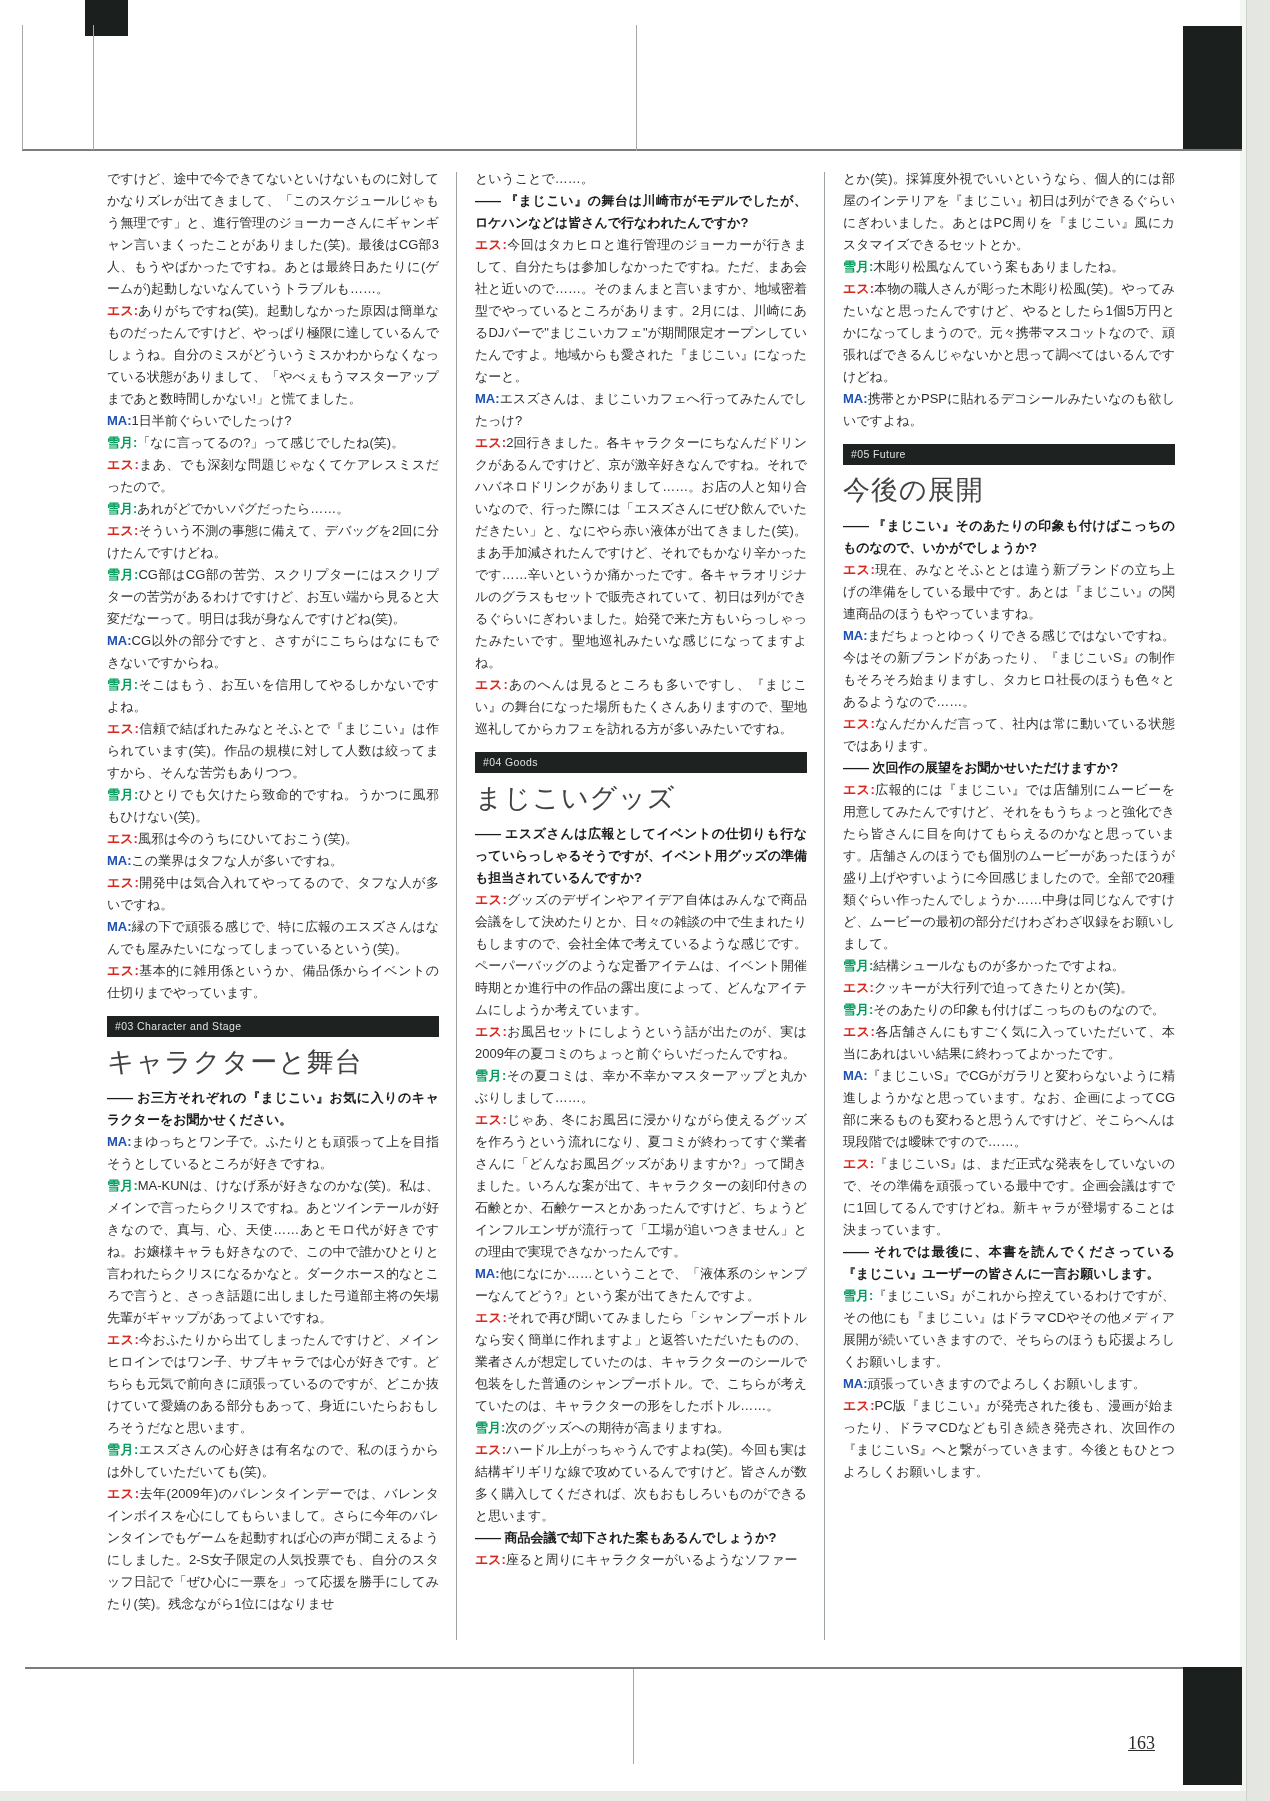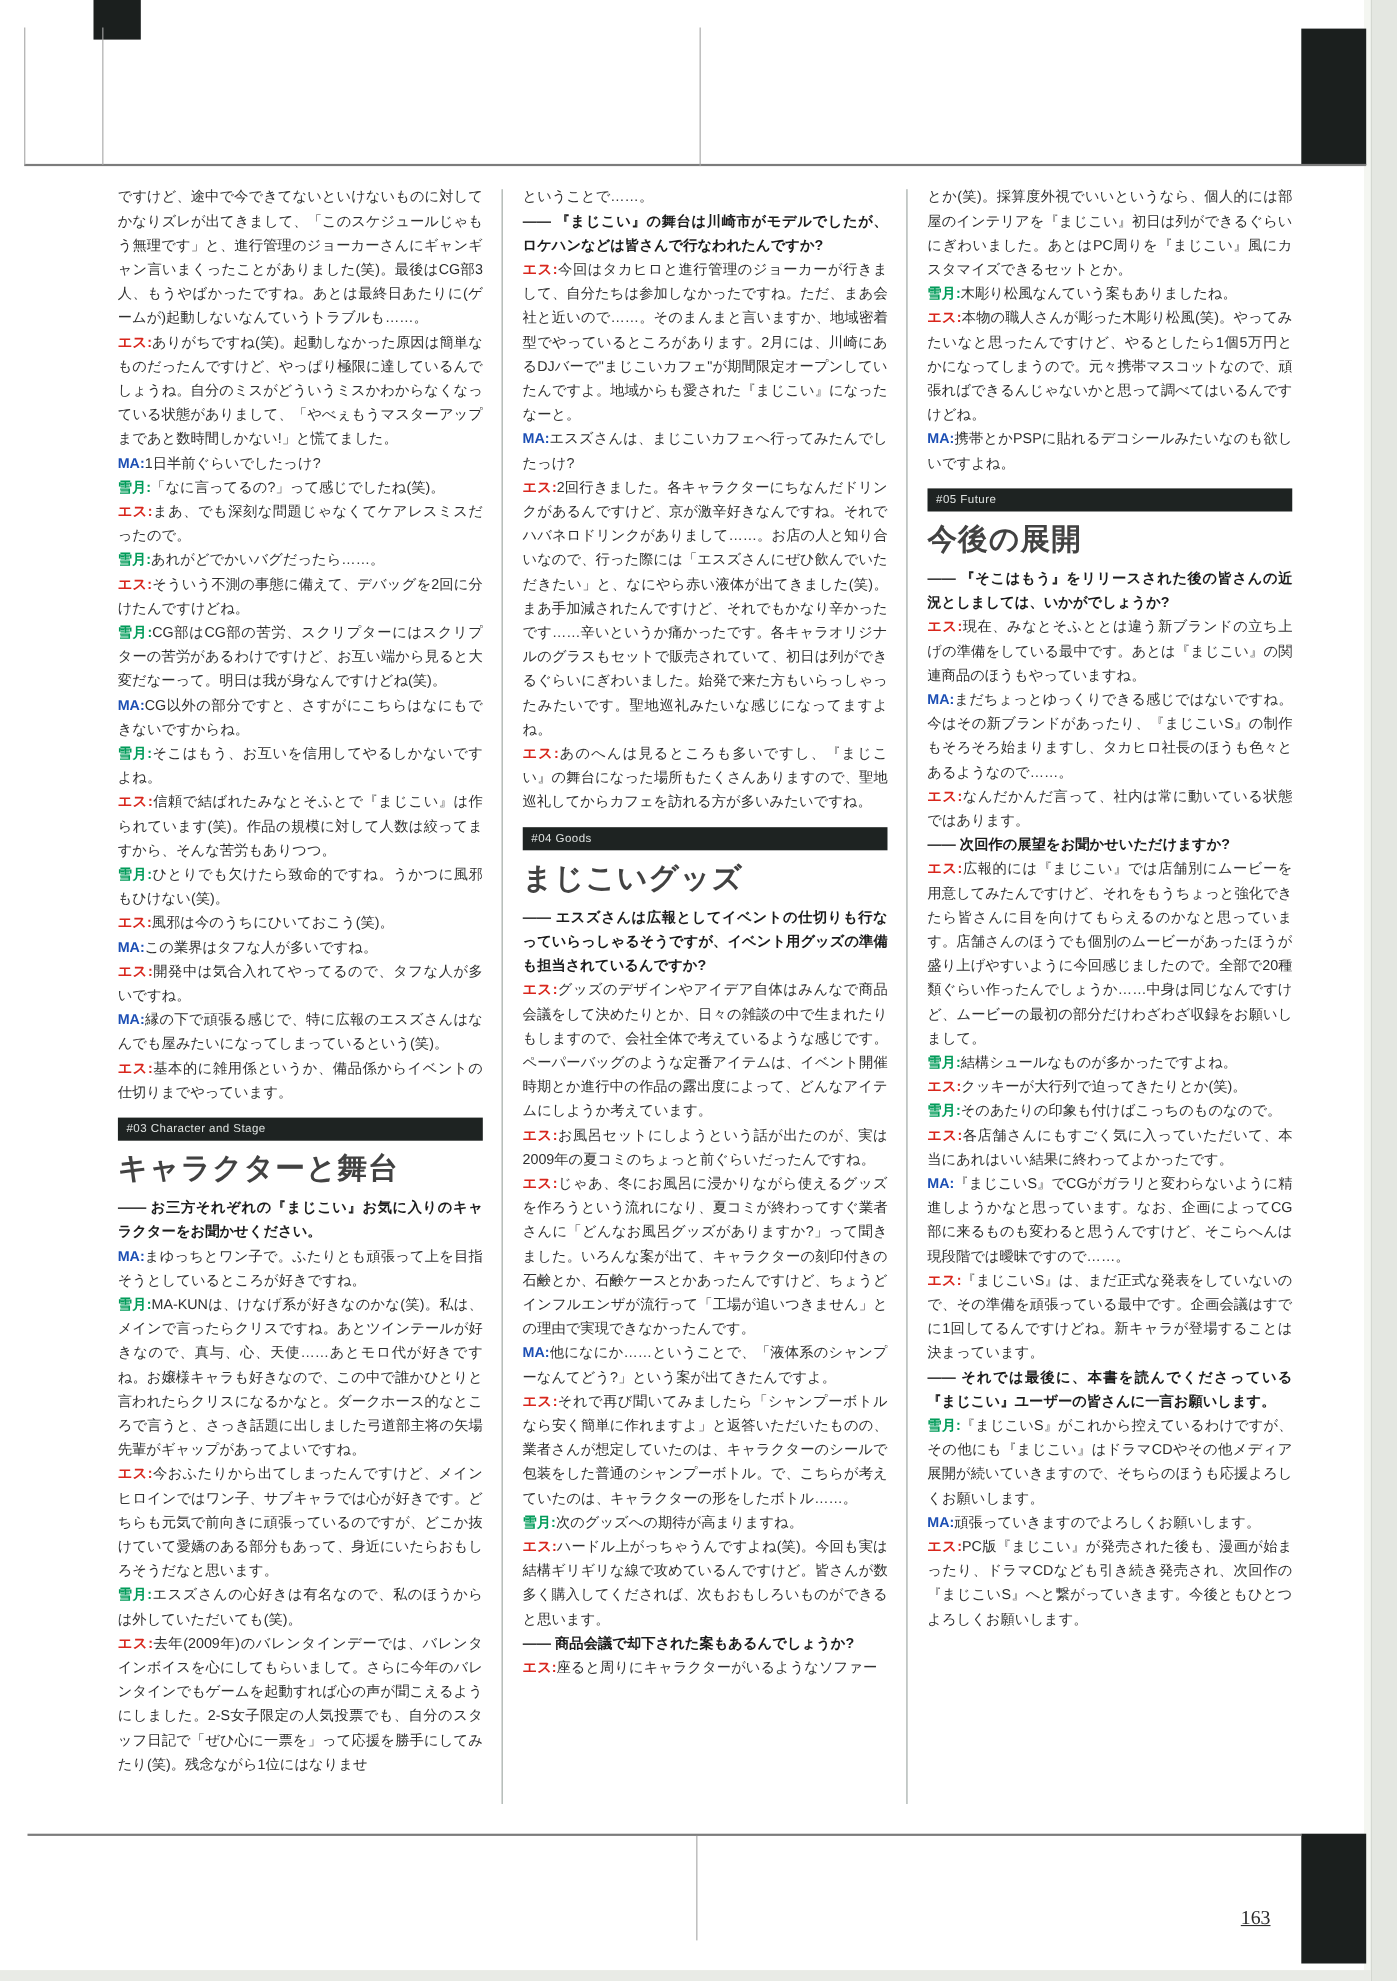--- a/index.html
+++ b/index.html
@@ -46,21 +46,21 @@
   .col p.q { font-weight:bold; color:#1c1c1c; }
   .sp { font-weight:bold; }
 
   .section { margin:12px 0 4px; }
   .section .bar {
     background:#1e2322; color:#dfe3e1; font-size:10.5px; line-height:15px;
     padding:3px 6px 3px 8px; letter-spacing:0.4px;
   }
   .section .title {
     font-size:27px; line-height:32px; color:#424242; letter-spacing:1px;
-    margin:9px 0 9px 0; font-weight:bold;
+    margin:9px 0 9px 0; font-weight:normal;
   }
 
   .page-number {
     left:1095px; top:1733px; width:60px; text-align:right;
     font-family:"Liberation Serif", serif; font-size:18px; color:#2b2b2b;
   }
 </style>
 </head>
 <body>
 
@@ -119,38 +119,39 @@
       <p><span class="sp" style="color: rgb(29, 79, 180);">MA:</span>エスズさんは、まじこいカフェへ行ってみたんでしたっけ?</p>
       <p><span class="sp" style="color: rgb(216, 38, 28);">エス:</span>2回行きました。各キャラクターにちなんだドリンクがあるんですけど、京が激辛好きなんですね。それでハバネロドリンクがありまして……。お店の人と知り合いなので、行った際には「エスズさんにぜひ飲んでいただきたい」と、なにやら赤い液体が出てきました(笑)。まあ手加減されたんですけど、それでもかなり辛かったです……辛いというか痛かったです。各キャラオリジナルのグラスもセットで販売されていて、初日は列ができるぐらいにぎわいました。始発で来た方もいらっしゃったみたいです。聖地巡礼みたいな感じになってますよね。</p>
       <p><span class="sp" style="color: rgb(216, 38, 28);">エス:</span>あのへんは見るところも多いですし、『まじこい』の舞台になった場所もたくさんありますので、聖地巡礼してからカフェを訪れる方が多いみたいですね。</p>
       <div class="section">
         <div class="bar">#04 Goods</div>
         <div class="title">まじこいグッズ</div>
       </div>
       <p class="q">―― エスズさんは広報としてイベントの仕切りも行なっていらっしゃるそうですが、イベント用グッズの準備も担当されているんですか?</p>
       <p><span class="sp" style="color: rgb(216, 38, 28);">エス:</span>グッズのデザインやアイデア自体はみんなで商品会議をして決めたりとか、日々の雑談の中で生まれたりもしますので、会社全体で考えているような感じです。ペーパーバッグのような定番アイテムは、イベント開催時期とか進行中の作品の露出度によって、どんなアイテムにしようか考えています。</p>
       <p><span class="sp" style="color: rgb(216, 38, 28);">エス:</span>お風呂セットにしようという話が出たのが、実は2009年の夏コミのちょっと前ぐらいだったんですね。</p>
+      <p><span class="sp" style="color: rgb(0, 155, 89);">雪月:</span>その夏コミは、幸か不幸かマスターアップと丸かぶりしまして……。</p>
       <p><span class="sp" style="color: rgb(216, 38, 28);">エス:</span>じゃあ、冬にお風呂に浸かりながら使えるグッズを作ろうという流れになり、夏コミが終わってすぐ業者さんに「どんなお風呂グッズがありますか?」って聞きました。いろんな案が出て、キャラクターの刻印付きの石鹸とか、石鹸ケースとかあったんですけど、ちょうどインフルエンザが流行って「工場が追いつきません」との理由で実現できなかったんです。</p>
       <p><span class="sp" style="color: rgb(29, 79, 180);">MA:</span>他になにか……ということで、「液体系のシャンプーなんてどう?」という案が出てきたんですよ。</p>
       <p><span class="sp" style="color: rgb(216, 38, 28);">エス:</span>それで再び聞いてみましたら「シャンプーボトルなら安く簡単に作れますよ」と返答いただいたものの、業者さんが想定していたのは、キャラクターのシールで包装をした普通のシャンプーボトル。で、こちらが考えていたのは、キャラクターの形をしたボトル……。</p>
       <p><span class="sp" style="color: rgb(0, 155, 89);">雪月:</span>次のグッズへの期待が高まりますね。</p>
       <p><span class="sp" style="color: rgb(216, 38, 28);">エス:</span>ハードル上がっちゃうんですよね(笑)。今回も実は結構ギリギリな線で攻めているんですけど。皆さんが数多く購入してくだされば、次もおもしろいものができると思います。</p>
       <p class="q">―― 商品会議で却下された案もあるんでしょうか?</p>
       <p><span class="sp" style="color: rgb(216, 38, 28);">エス:</span>座ると周りにキャラクターがいるようなソファー</p>
     </div>
   <div class="col col-3">
       <p>とか(笑)。採算度外視でいいというなら、個人的には部屋のインテリアを『まじこい』初日は列ができるぐらいにぎわいました。あとはPC周りを『まじこい』風にカスタマイズできるセットとか。</p>
       <p><span class="sp" style="color: rgb(0, 155, 89);">雪月:</span>木彫り松風なんていう案もありましたね。</p>
       <p><span class="sp" style="color: rgb(216, 38, 28);">エス:</span>本物の職人さんが彫った木彫り松風(笑)。やってみたいなと思ったんですけど、やるとしたら1個5万円とかになってしまうので。元々携帯マスコットなので、頑張ればできるんじゃないかと思って調べてはいるんですけどね。</p>
       <p><span class="sp" style="color: rgb(29, 79, 180);">MA:</span>携帯とかPSPに貼れるデコシールみたいなのも欲しいですよね。</p>
       <div class="section">
         <div class="bar">#05 Future</div>
         <div class="title">今後の展開</div>
       </div>
-      <p class="q">―― 『そこはもう』をリリースされた後の皆さんの近況としましては、いかがでしょうか?</p>
+      <p class="q">―― 『まじこい』そのあたりの印象も付けばこっちのものなので、いかがでしょうか?</p>
       <p><span class="sp" style="color: rgb(216, 38, 28);">エス:</span>現在、みなとそふととは違う新ブランドの立ち上げの準備をしている最中です。あとは『まじこい』の関連商品のほうもやっていますね。</p>
       <p><span class="sp" style="color: rgb(29, 79, 180);">MA:</span>まだちょっとゆっくりできる感じではないですね。今はその新ブランドがあったり、『まじこいS』の制作もそろそろ始まりますし、タカヒロ社長のほうも色々とあるようなので……。</p>
       <p><span class="sp" style="color: rgb(216, 38, 28);">エス:</span>なんだかんだ言って、社内は常に動いている状態ではあります。</p>
       <p class="q">―― 次回作の展望をお聞かせいただけますか?</p>
       <p><span class="sp" style="color: rgb(216, 38, 28);">エス:</span>広報的には『まじこい』では店舗別にムービーを用意してみたんですけど、それをもうちょっと強化できたら皆さんに目を向けてもらえるのかなと思っています。店舗さんのほうでも個別のムービーがあったほうが盛り上げやすいように今回感じましたので。全部で20種類ぐらい作ったんでしょうか……中身は同じなんですけど、ムービーの最初の部分だけわざわざ収録をお願いしまして。</p>
       <p><span class="sp" style="color: rgb(0, 155, 89);">雪月:</span>結構シュールなものが多かったですよね。</p>
       <p><span class="sp" style="color: rgb(216, 38, 28);">エス:</span>クッキーが大行列で迫ってきたりとか(笑)。</p>
       <p><span class="sp" style="color: rgb(0, 155, 89);">雪月:</span>そのあたりの印象も付けばこっちのものなので。</p>
       <p><span class="sp" style="color: rgb(216, 38, 28);">エス:</span>各店舗さんにもすごく気に入っていただいて、本当にあれはいい結果に終わってよかったです。</p>
       <p><span class="sp" style="color: rgb(29, 79, 180);">MA:</span>『まじこいS』でCGがガラリと変わらないように精進しようかなと思っています。なお、企画によってCG部に来るものも変わると思うんですけど、そこらへんは現段階では曖昧ですので……。</p>

